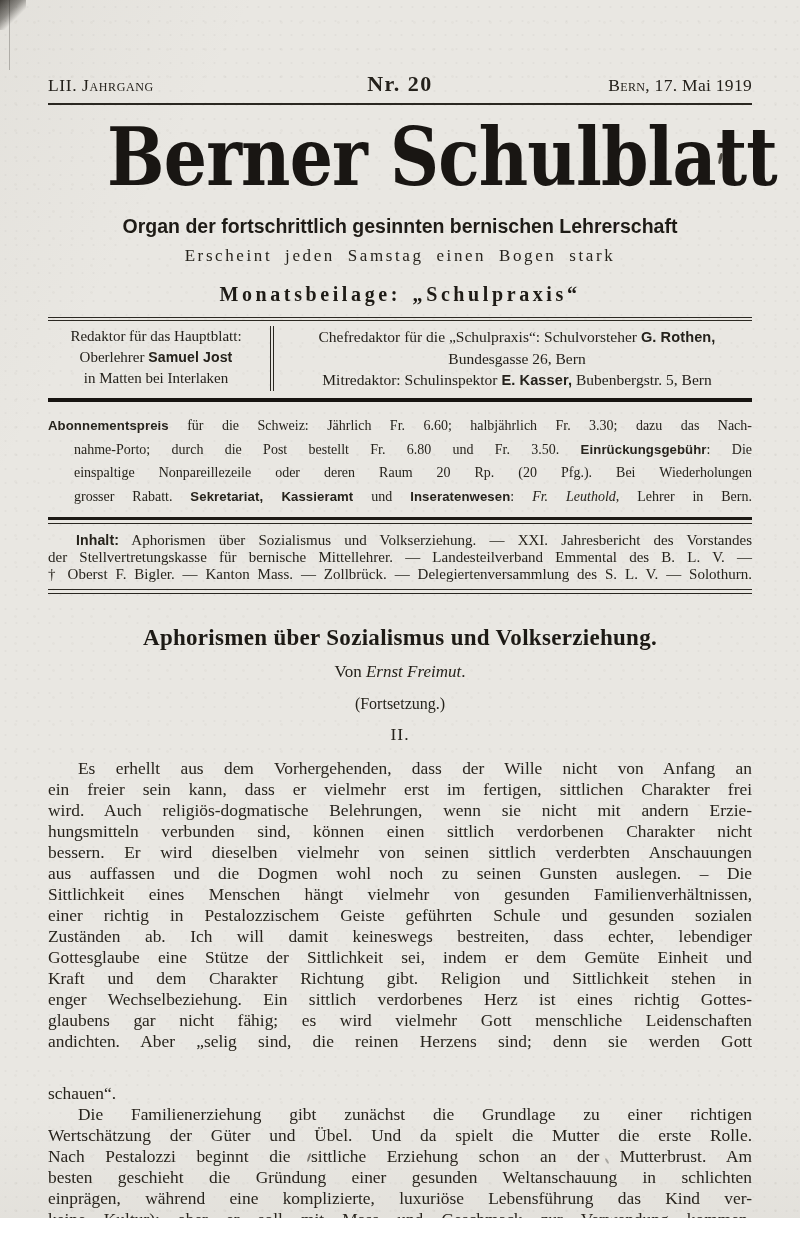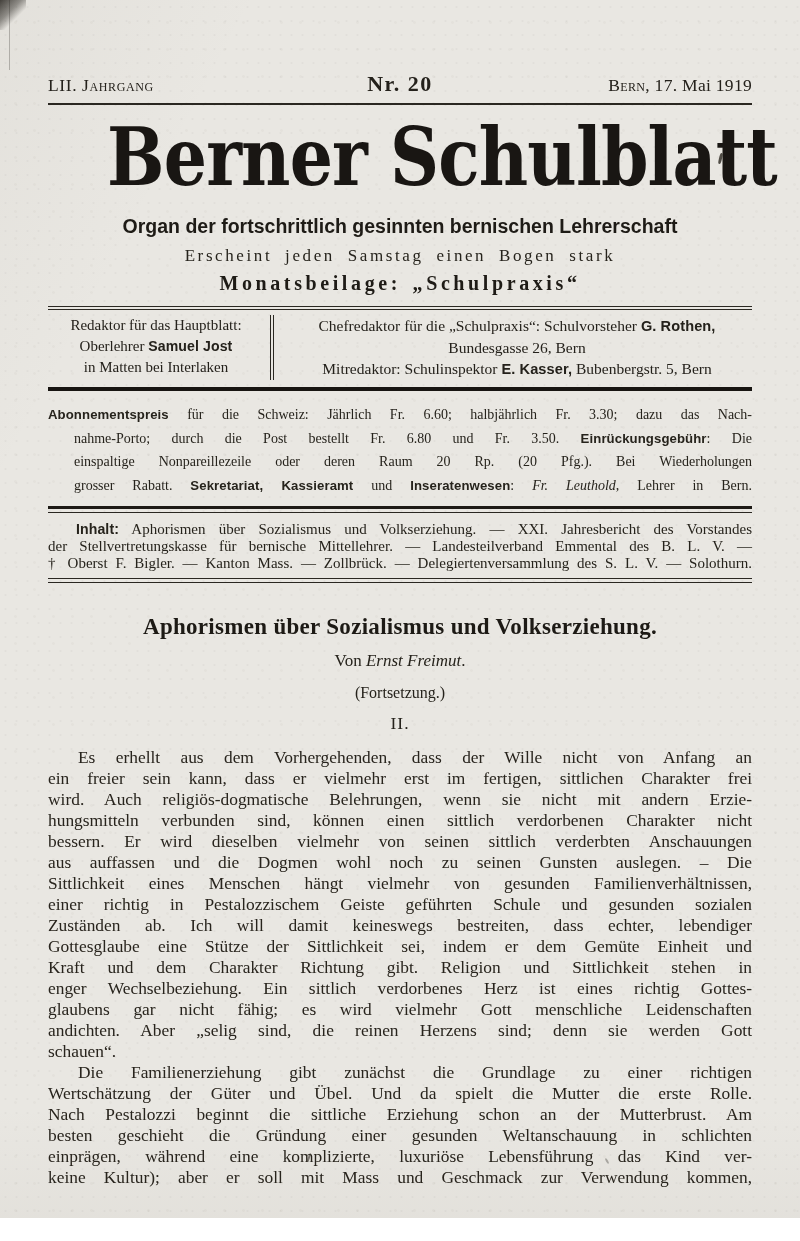--- a/index.html
+++ b/index.html
@@ -52,36 +52,36 @@
   .masthead{
     margin:10px 0 0;text-align:center;line-height:1.05;
     font-family:"DejaVu Serif",serif;font-weight:bold;font-size:80px;
     color:#191613;letter-spacing:-1px;white-space:nowrap;
   }
   .masthead .stretch{display:inline-block;transform:scaleX(.85);transform-origin:center;}
 
   .sub1{margin-top:16px;text-align:center;font-family:"Liberation Sans",sans-serif;
         font-weight:bold;font-size:19.5px;color:#1e1b16;}
   .sub2{margin-top:8px;text-align:center;font-size:17px;letter-spacing:2.6px;word-spacing:6px;color:#26231c;}
-  .sub3{margin-top:6px;text-align:center;font-weight:bold;font-size:20px;letter-spacing:3.6px;word-spacing:3px;color:#1e1b16;}
+  .sub3{margin-top:17px;text-align:center;font-weight:bold;font-size:20px;letter-spacing:3.6px;word-spacing:3px;color:#1e1b16;}
 
   .edbox{
     margin-top:11px;display:flex;
     border-top:4px double #2b2822;border-bottom:4px solid #171411;
     padding:5px 0 7px;
   }
   .edcol{font-size:15px;line-height:21px;color:#24211b;}
   .edcol .pline{text-align:right;text-align-last:center;}
   .edcol.left{width:222px;padding-right:6px;box-sizing:border-box;}
   .edcol.right{flex:1;border-left:4px double #2b2822;padding-left:8px;font-size:15.5px;}
 
   .pline{text-align:justify;text-align-last:justify;}
   .pline.ind{padding-left:30px;}
   .pline.hang{padding-left:26px;}
-  .pline.last{text-align-last:left;}
+  .pline.last{text-align-last:left;margin-top:31px;}
 
   .subsc{margin-top:12px;font-size:14px;line-height:23.5px;color:#26231c;}
   .contents{margin-top:8px;font-size:15px;line-height:16.8px;color:#26231c;}
   .contents .pline.ind{padding-left:28px;}
 
   .article-title{margin:31px 0 0;text-align:center;font-size:23px;font-weight:bold;
                  letter-spacing:.3px;color:#1d1a15;}
   .byline{margin-top:11px;text-align:center;font-size:17px;color:#26231c;}
   .cont-note{margin-top:13px;text-align:center;font-size:16px;color:#26231c;}
   .secnum{margin-top:11px;text-align:center;font-size:17.5px;letter-spacing:1px;color:#26231c;}

